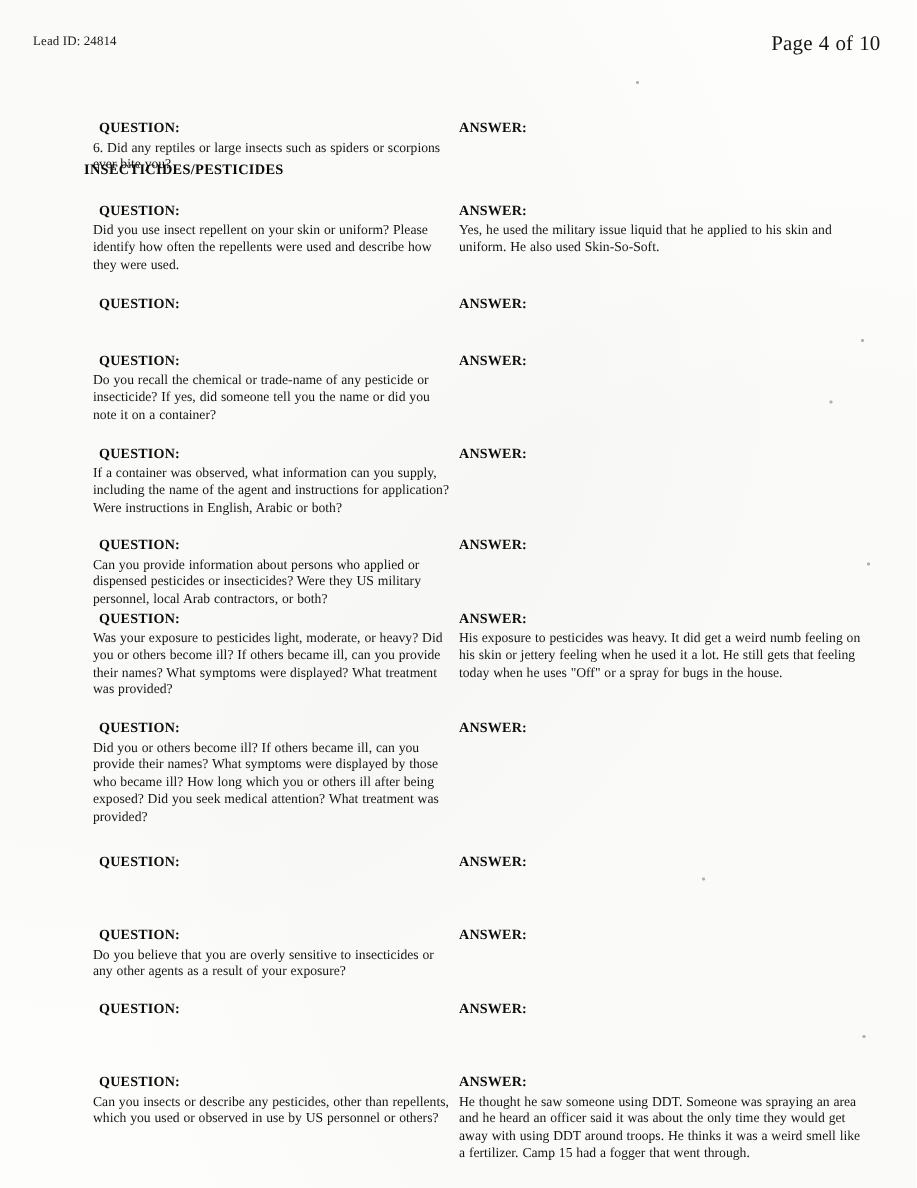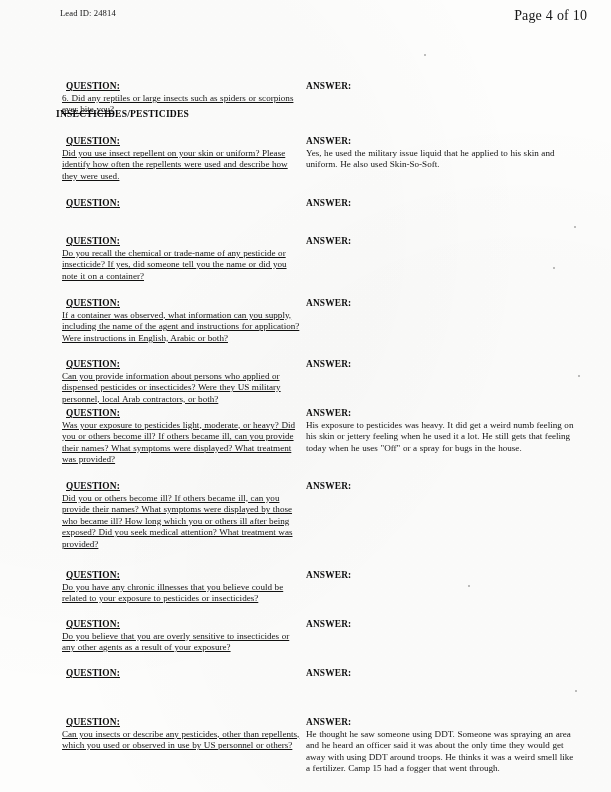--- a/index.html
+++ b/index.html
@@ -21,27 +21,26 @@
     box-sizing: border-box;
     
     background-image:
       radial-gradient(circle at 12% 30%, rgba(0,0,0,0.012) 0 40%, rgba(0,0,0,0) 60%),
       radial-gradient(circle at 85% 72%, rgba(0,0,0,0.012) 0 40%, rgba(0,0,0,0) 60%);
   }
 
   
   .page-header {
     position: absolute;
-    top: 8px;
+    top: 22px;
     left: 0;
     right: 0;
     height: 16px;
     font-size: 8.5px;
     letter-spacing: 0.1px;
-    margin-left: 38px;
   }
   .lead-id {
     position: absolute;
     left: 22px;
     top: 0;
     white-space: nowrap;
     font-family: "Liberation Serif", serif;
     font-size: 8.6px;
     color: #161616;
   }
@@ -64,21 +63,20 @@
   }
   .qa-row {
     position: relative;
     width: 100%;
     display: block;
   }
   .col-q {
     position: absolute;
     left: 62px;
     width: 240px;
-    text-decoration: underline;
   }
   .col-a {
     position: absolute;
     left: 306px;
     width: 272px;
   }
   .label {
     font-weight: bold;
     font-size: 9.4px;
     letter-spacing: 0.15px;
@@ -209,21 +207,20 @@
       </div>
       <div class="col-a">
         <div class="label">ANSWER:</div>
         <p class="body-text"></p>
       </div>
     </div>
 
     <div class="qa-row" style="position:absolute;top:489px;left:0;right:0;">
       <div class="col-q">
         <div class="label q-label">QUESTION:</div>
-        <p class="body-text">Do you have any chronic illnesses that you believe could be related to your exposure to pesticides or insecticides?</p>
       </div>
       <div class="col-a">
         <div class="label">ANSWER:</div>
         <p class="body-text"></p>
       </div>
     </div>
 
     <div class="qa-row" style="position:absolute;top:538px;left:0;right:0;">
       <div class="col-q">
         <div class="label q-label">QUESTION:</div>

